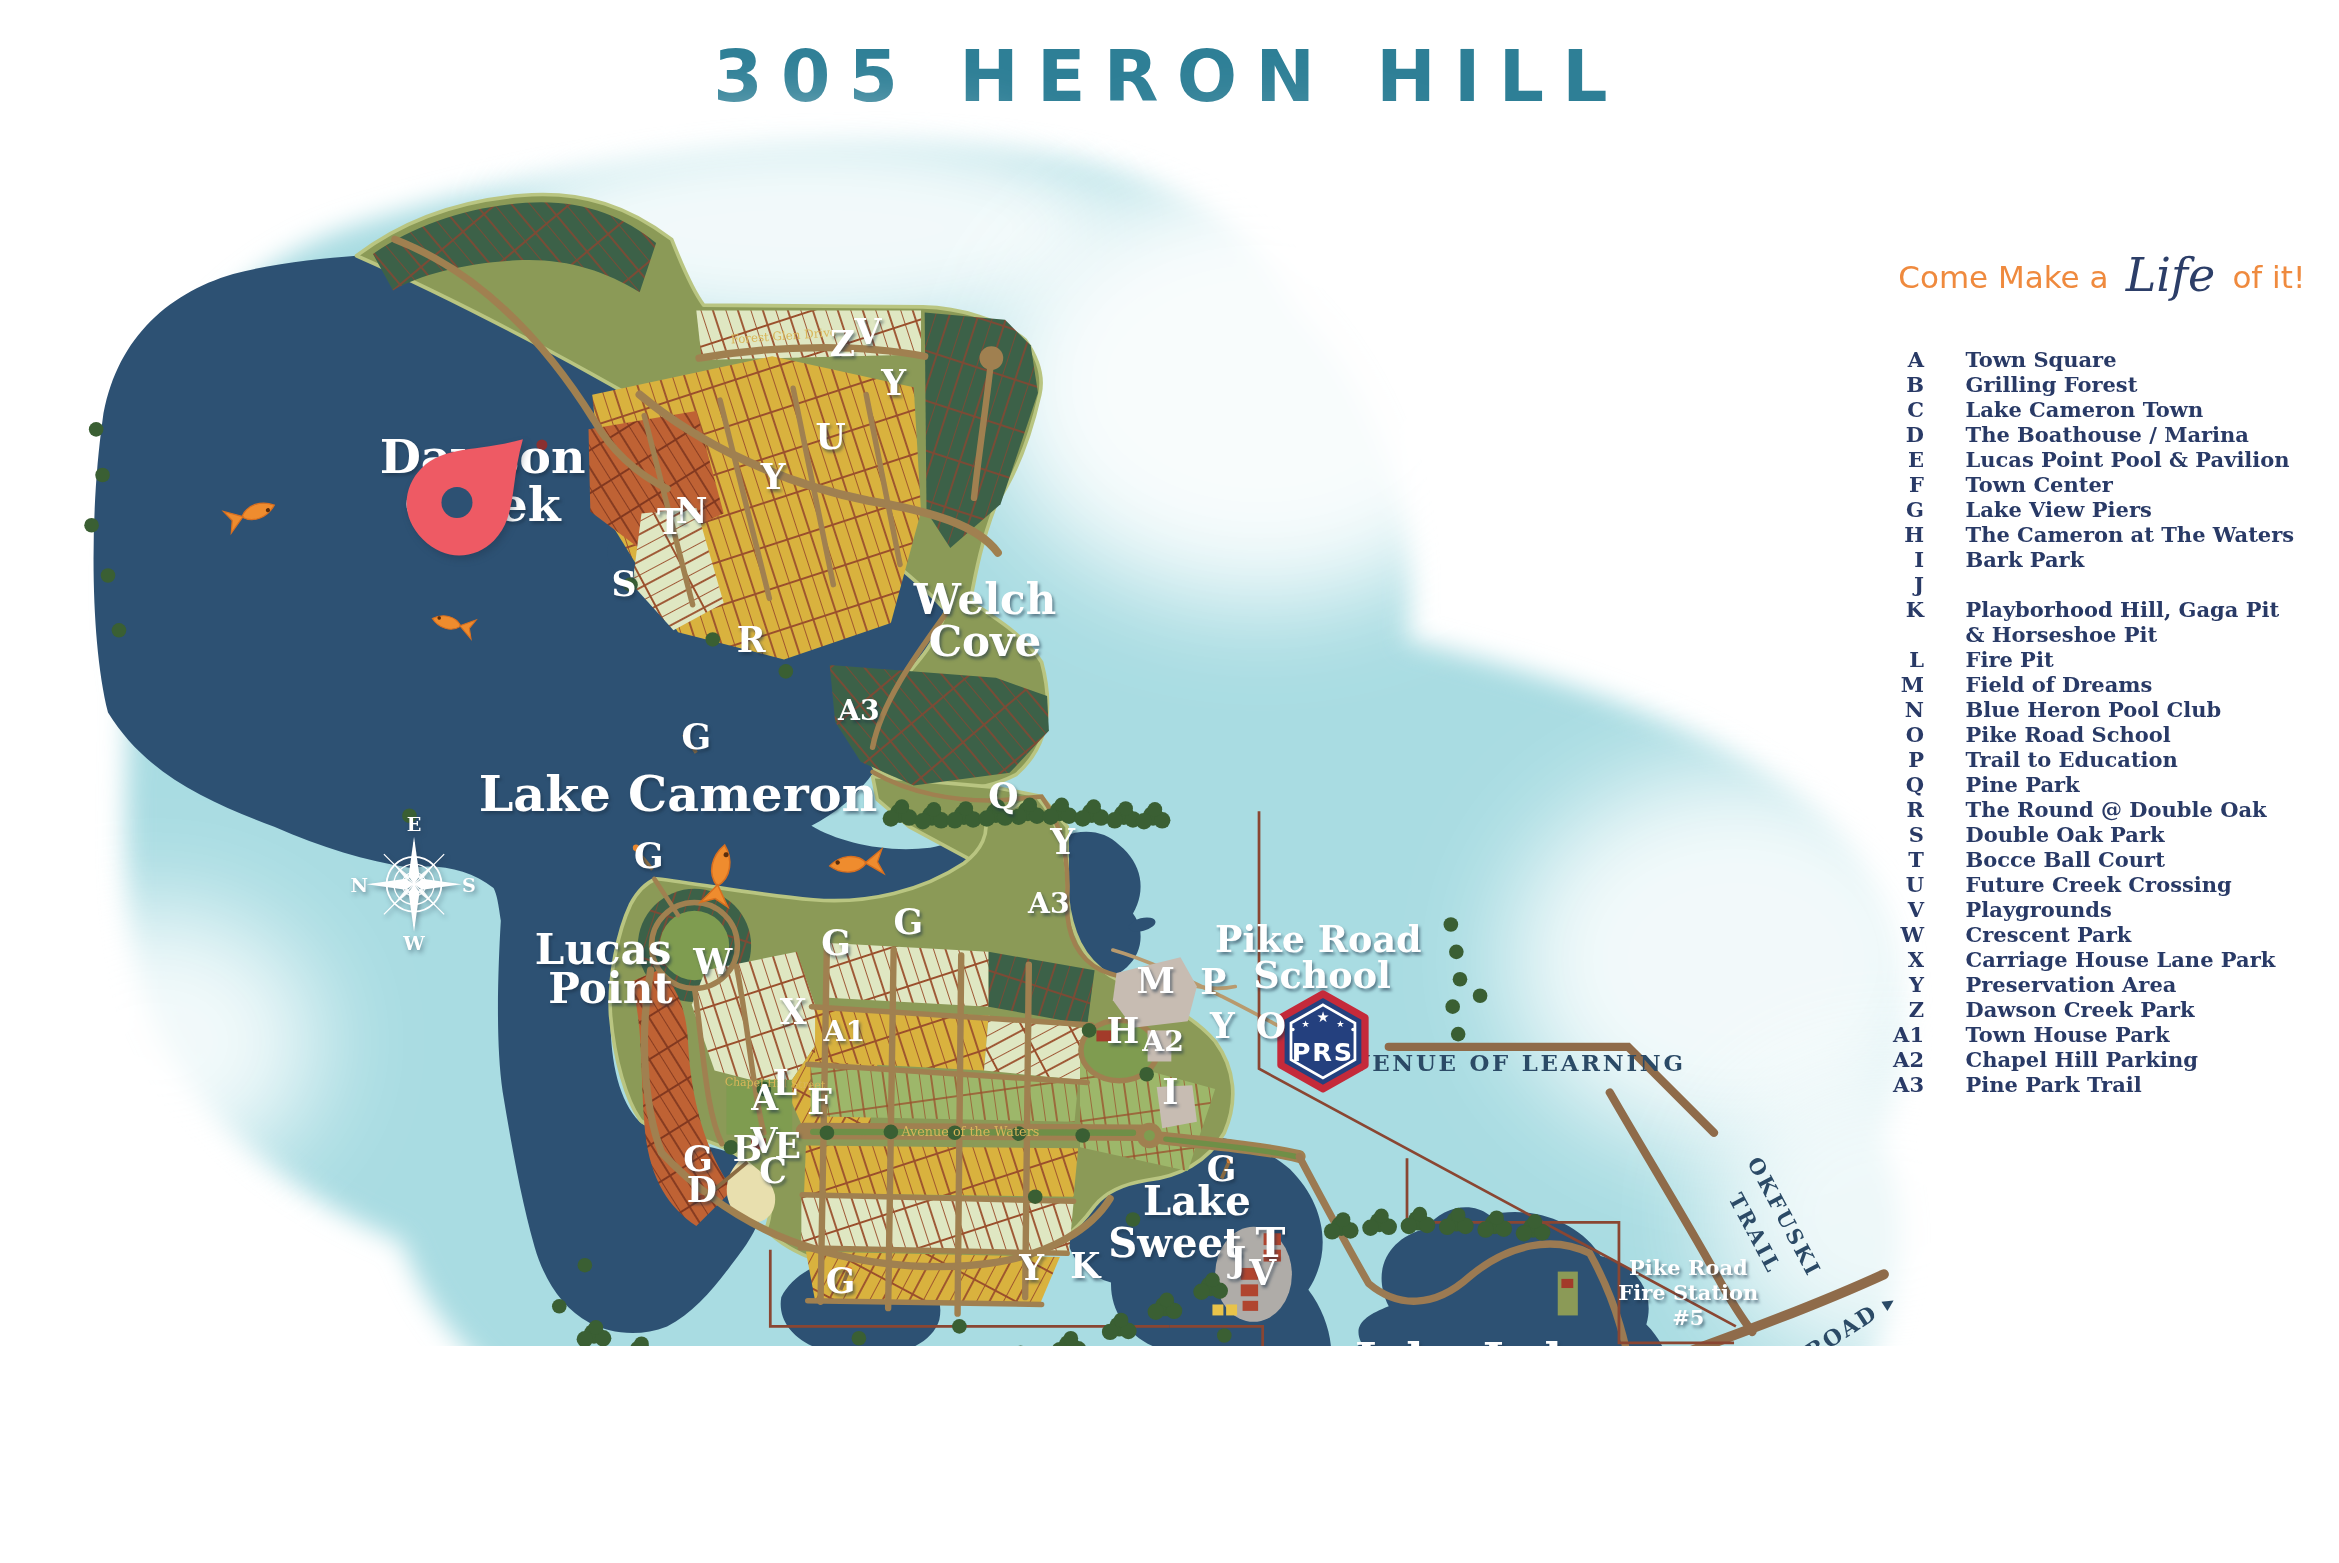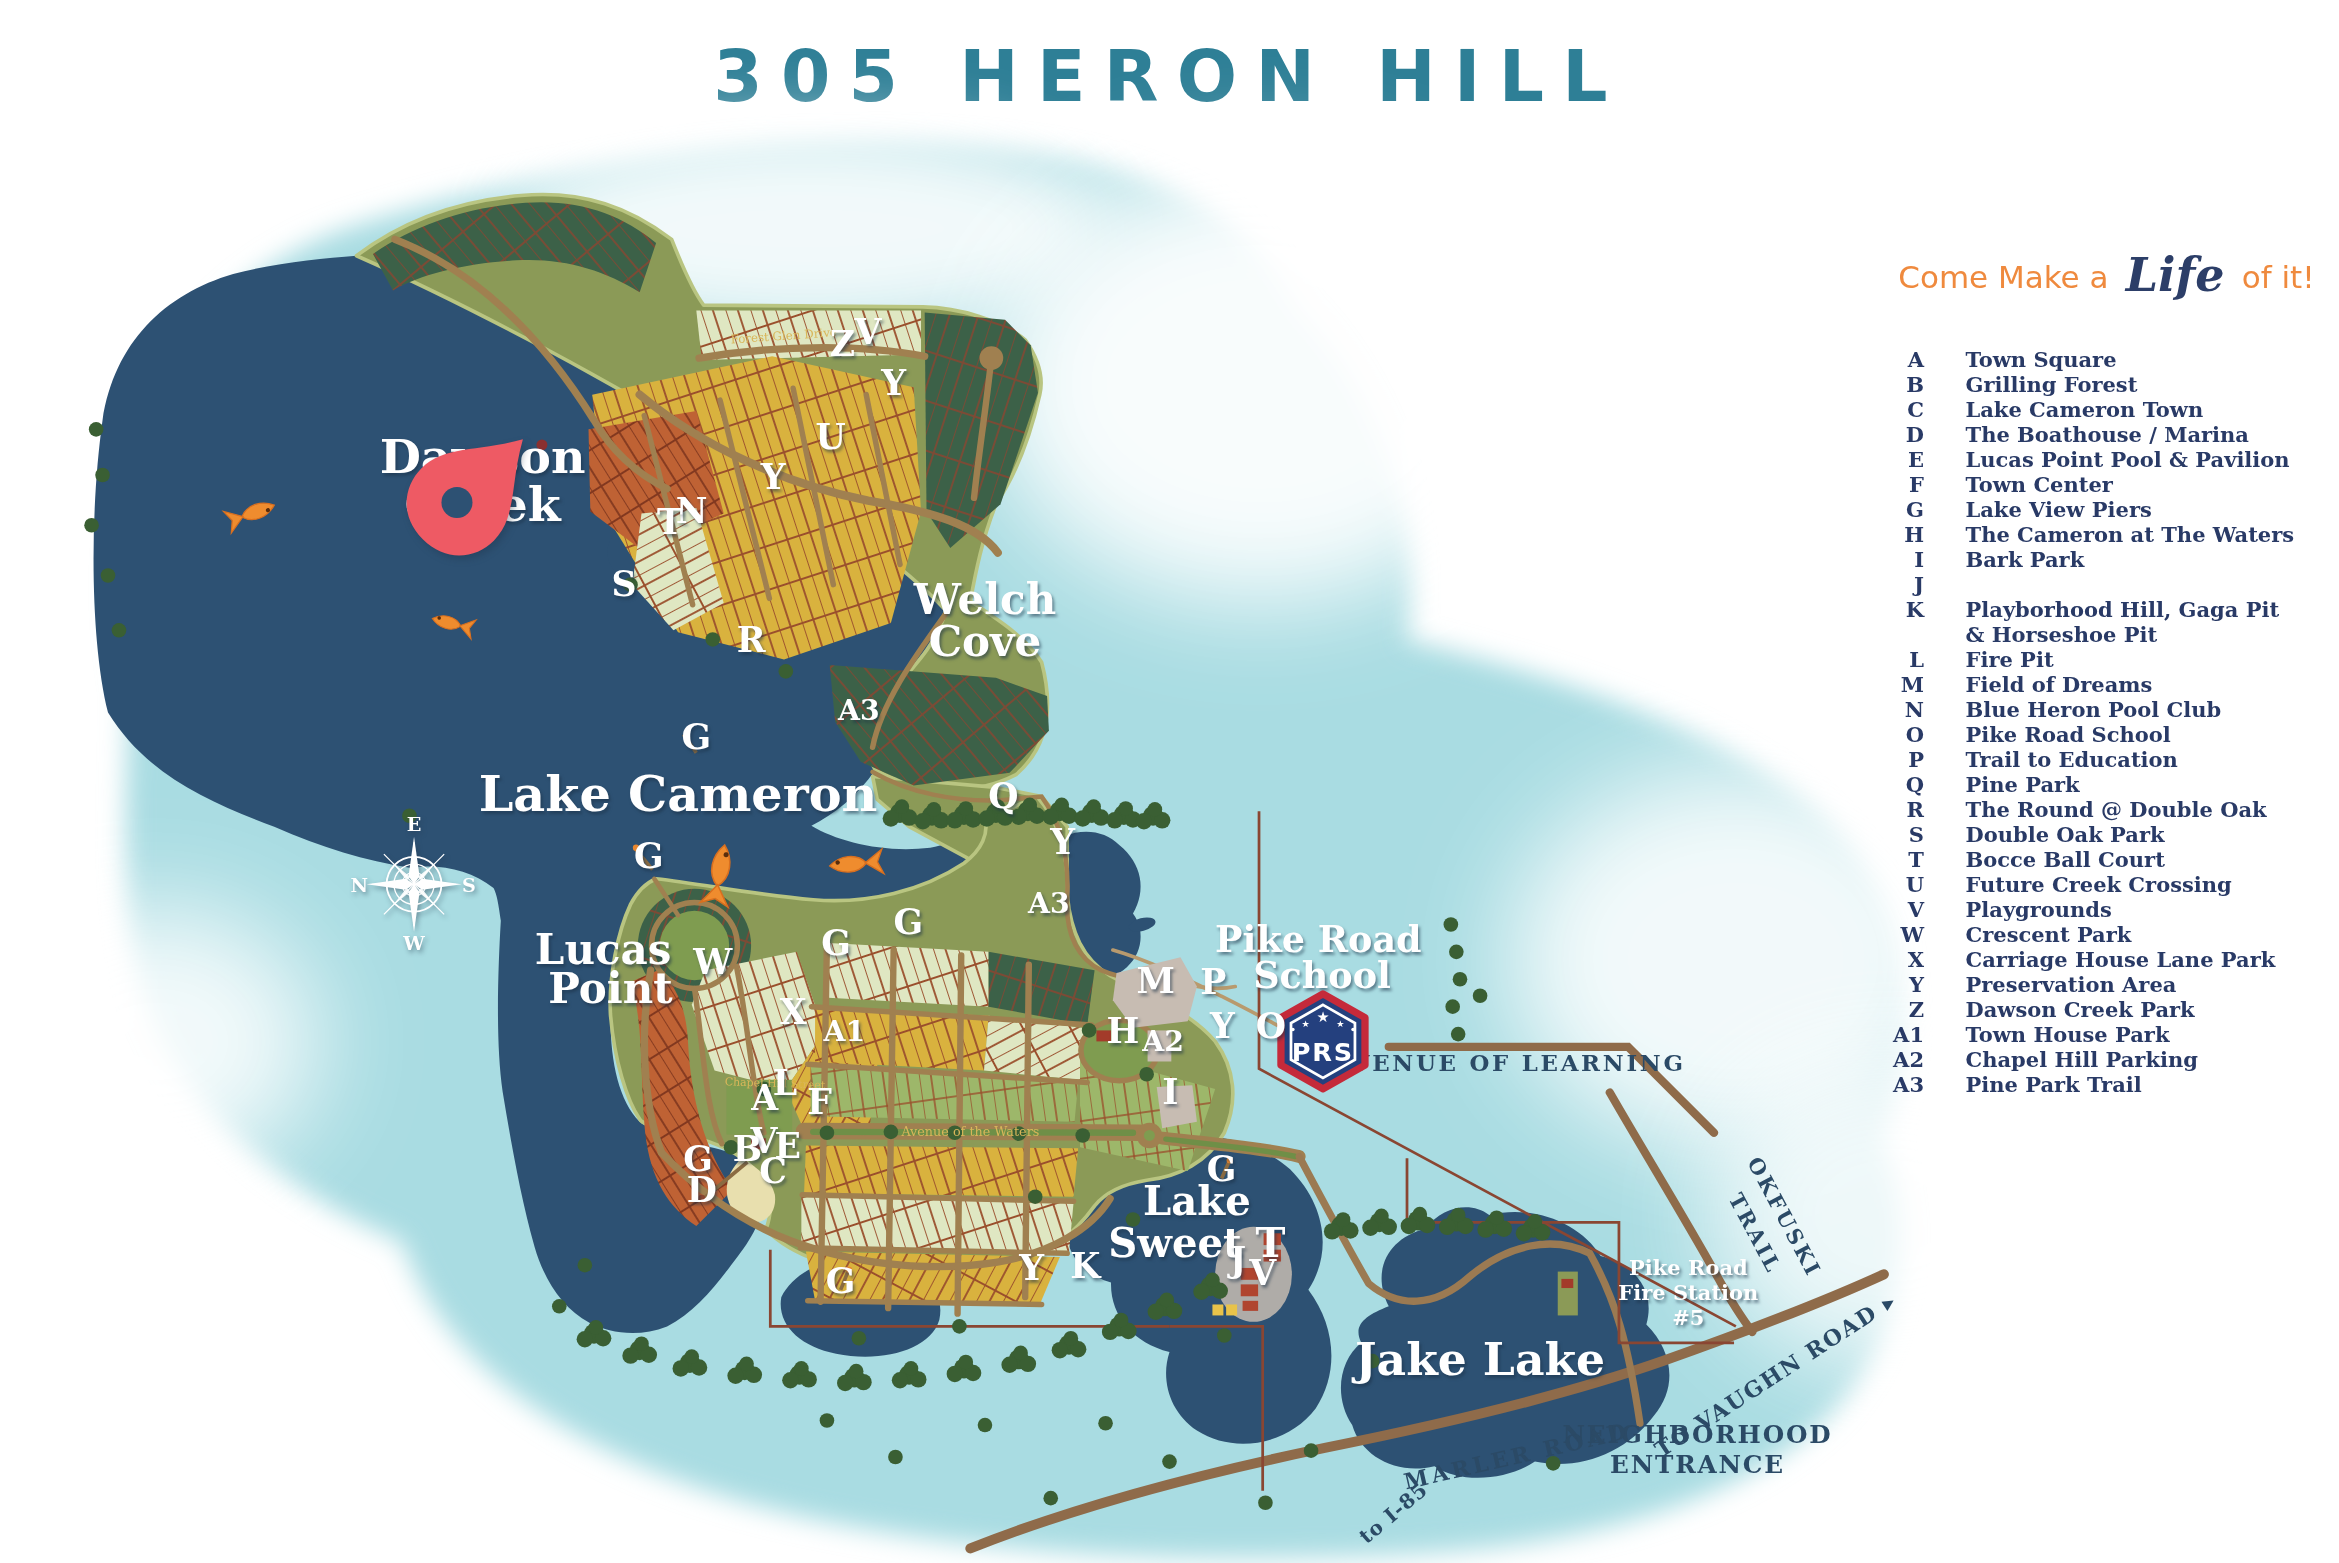--- a/index.html
+++ b/index.html
@@ -1,25 +1,25 @@
 <!DOCTYPE html>
 <html style="font-size:14.6px"><head>
 <meta charset="utf-8">
 <style>
   html,body{margin:0;padding:0;background:#fff;}
-  .stage{position:relative;width:2339px;height:1563px;background:#ffffff;overflow:hidden;
+  .stage{position:relative;width:2339px;height:1346px;background:#ffffff;overflow:hidden;
          font-family:"DejaVu Serif",serif;}
   .map-svg{position:absolute;left:0;top:0;}
   .page-title{position:absolute;left:0;top:35px;width:2339px;margin:0;text-align:center;
     font-family:"DejaVu Sans",sans-serif;font-weight:bold;font-size:71px;letter-spacing:18.3px;
     color:#2e7f96;}
   .legend{position:absolute;left:1880px;top:245px;width:439px;}
   .tagline{margin-left:18.3px;font-family:"DejaVu Sans",sans-serif;font-size:31px;color:#ef8a3e;
     white-space:nowrap;}
-  .tagline .tag-script{font-family:"DejaVu Serif",serif;font-style:italic;font-weight:bold;
+  .tagline .tag-script{font-family:"DejaVu Serif",serif;font-style:italic;font-weight:normal;
     font-size:46px;color:#2c3e68;margin:0 7.3px;position:relative;top:2.7px;}
   .legend-list{margin-top:48px;}
   .legend-row{display:flex;align-items:flex-start;color:#293a66;font-size:21px;font-weight:bold;
     line-height:25px;}
   .legend-row .k{width:44px;text-align:right;padding-right:15.5px;flex:none;}
   .legend-row .v{white-space:pre-line;margin-left:26px;}
   
   text{user-select:none;}
   .marker,.place{font-family:"DejaVu Serif",serif;font-weight:bold;fill:#ffffff;
     filter:drop-shadow(2px 3px 2px rgba(25,48,70,.55));}

